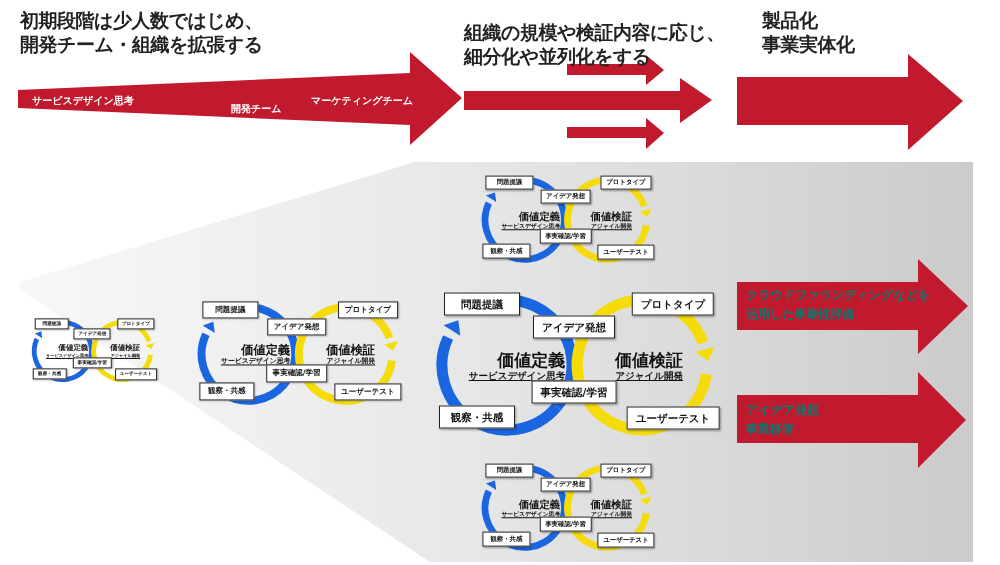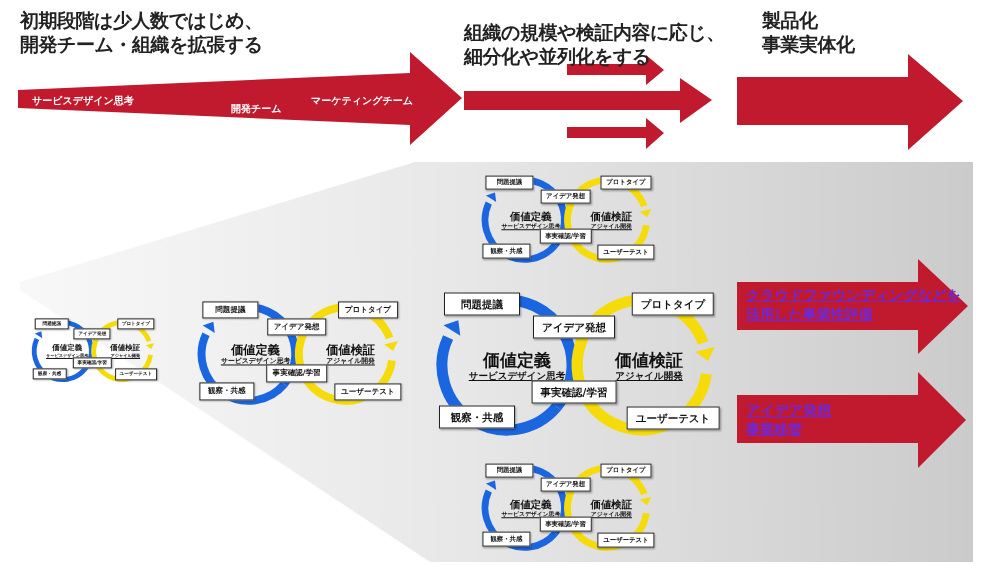--- a/index.html
+++ b/index.html
@@ -1,26 +1,26 @@
 <!DOCTYPE html>
 <html><head>
 <meta charset="utf-8">
 <style>
   html, body { margin:0; padding:0; background:#ffffff; }
   body { width:1000px; height:565px; position:relative; overflow:hidden;
          font-family:"DejaVu Sans","Liberation Sans",sans-serif; color:#1a1a1a; }
   .heading { position:absolute; font-size:19px; font-weight:bold; line-height:24px; color:#222; white-space:pre-line; letter-spacing:-0.5px; }
   #bg-layer, #arrow-layer { position:absolute; left:0; top:0; }
   .arrow-label { position:absolute; color:#ffffff; font-weight:bold; font-size:10px; white-space:nowrap; }
-  .side-label { position:absolute; color:#6d28d9; font-weight:bold; font-size:14px; line-height:19px; white-space:pre-line;text-decoration:underline; }
+  .side-label { position:absolute; color:#0f766e; font-weight:bold; font-size:12px; line-height:19px; white-space:pre-line; }
   .loop { position:absolute; }
   .loop svg { position:absolute; left:0; top:0; overflow:visible; }
   .loop .box { position:absolute; background:#fff; border:1px solid #222; box-shadow:1px 1px 2px rgba(0,0,0,0.35);
                font-weight:bold; color:#111; white-space:nowrap; text-align:center; transform:translate(-50%,-50%); }
-  .loop .title { position:absolute; font-weight:bold; color:#111; text-align:center; transform:translate(-50%,-50%); white-space:nowrap; }
+  .loop .title { position:absolute; font-weight:bold; color:#111; text-align:right; transform:translate(-50%,-50%); white-space:nowrap; }
   .loop .title .main { display:block; }
   .loop .title .sub { display:block;text-decoration:underline; }
 </style>
 </head>
 <body>
 
 <svg id="bg-layer" width="1000" height="565">
   <defs>
     <linearGradient id="panelGrad" x1="0" y1="0" x2="1" y2="0">
       <stop offset="0" stop-color="#f8f8f8"></stop>

